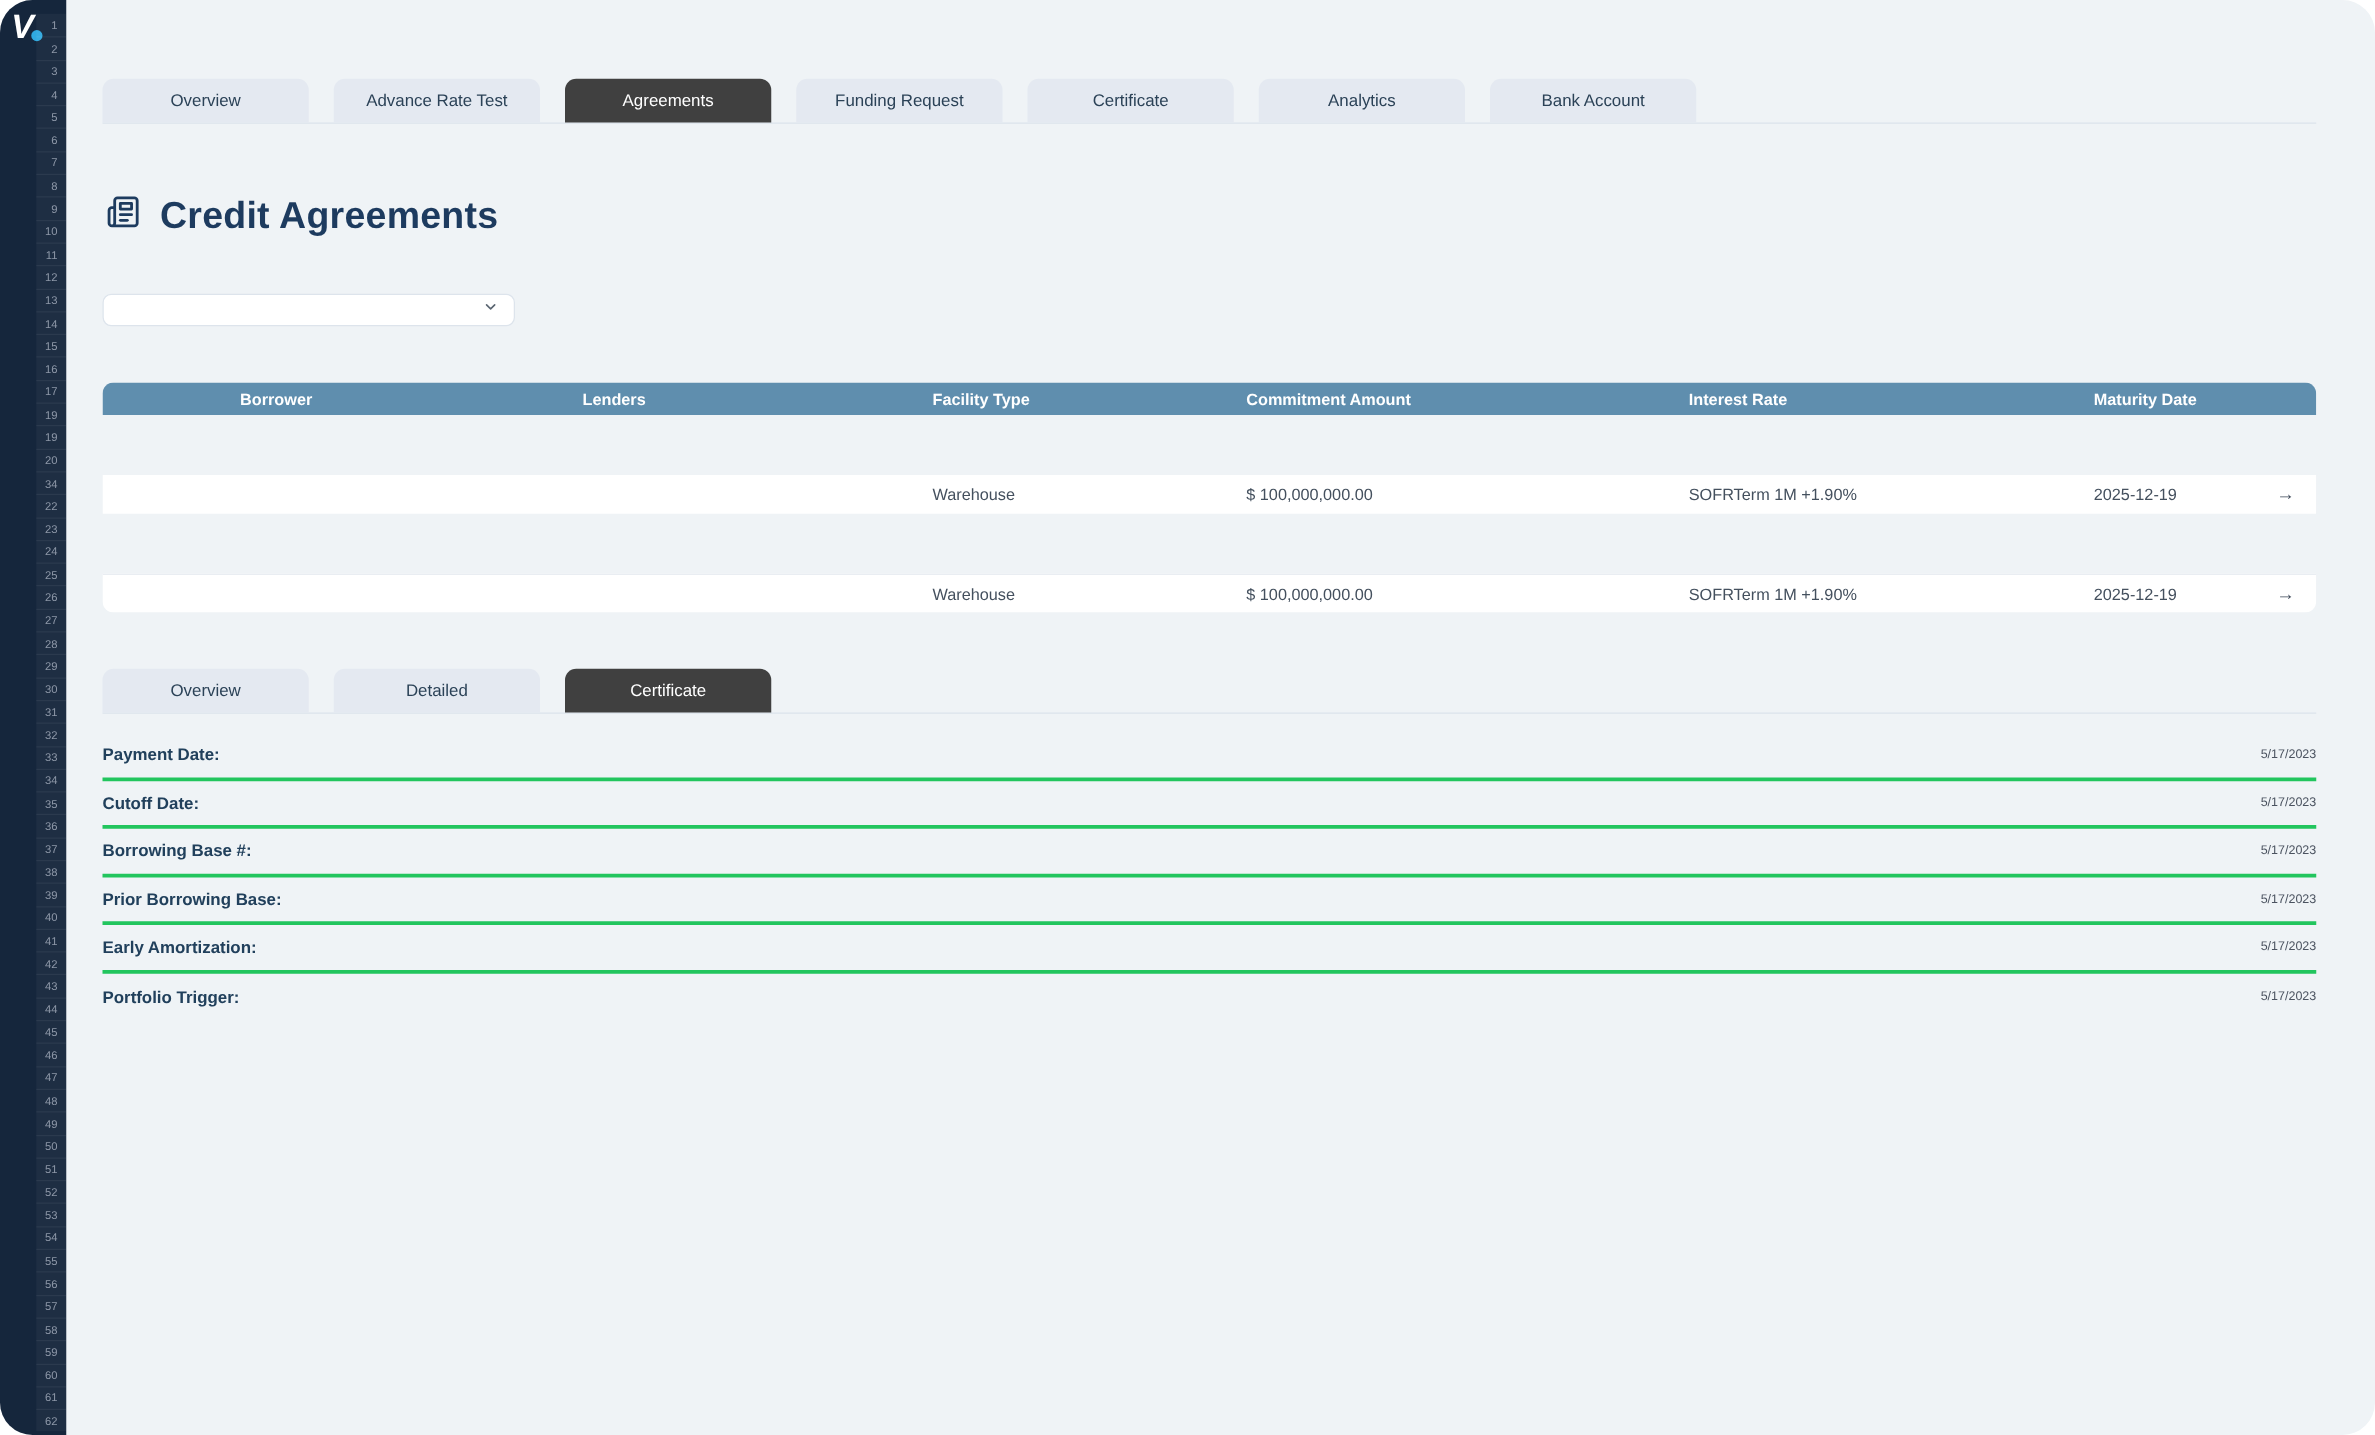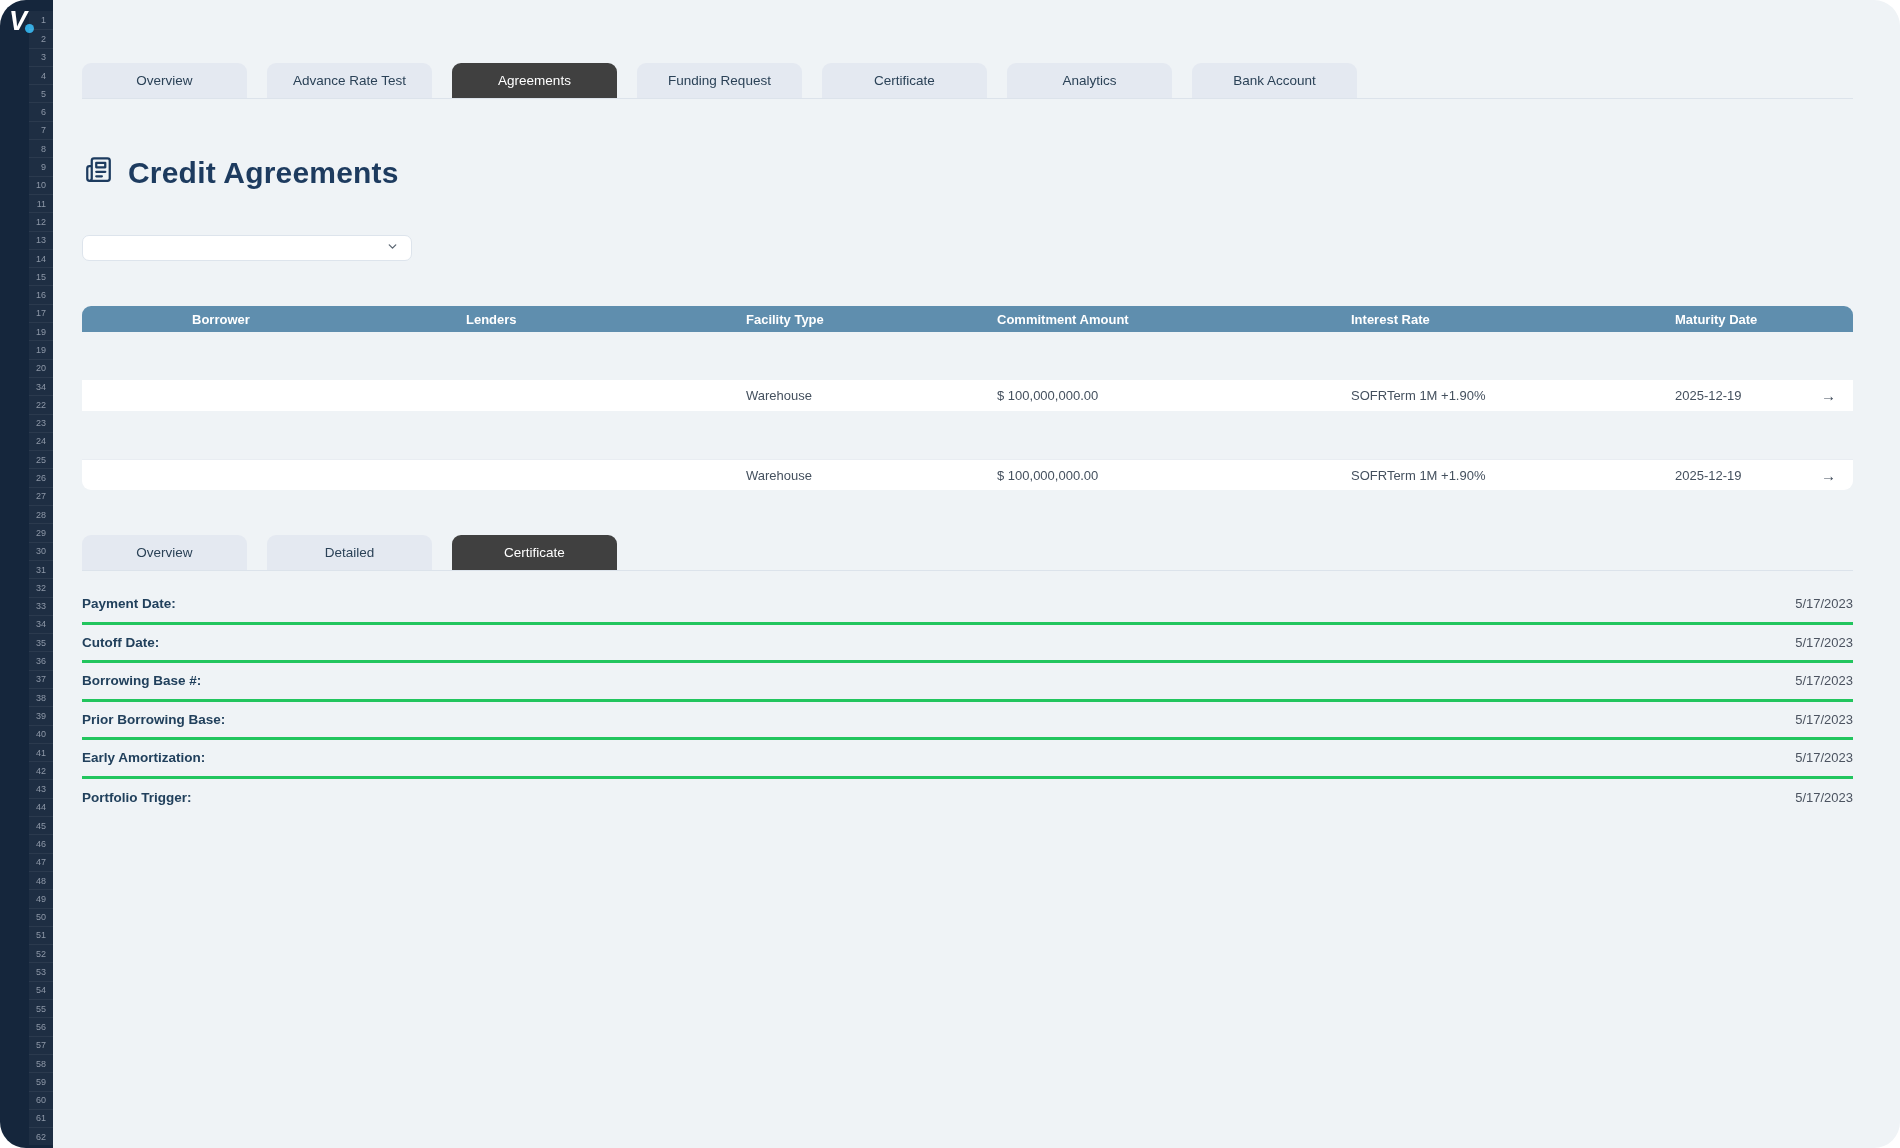--- a/index.html
+++ b/index.html
@@ -50,21 +50,21 @@
   .arrow-cell { justify-self:start; color:#3f4a5a; font-size:15px; line-height:1; cursor:pointer; }
 
   .tabbar.sub { margin-top:45px; }
 
   
   .kv-list { margin-top:15px; }
   .kv-row { height:38.5px; display:flex; align-items:center; justify-content:space-between;
             border-bottom:3px solid #22c55e; }
   .kv-row:last-of-type { border-bottom:none; }
   .kv-label { font-size:13.5px; font-weight:600; color:#21405c; }
-  .kv-value { font-size:13px; color:#4b5360; }
+  .kv-value { font-size:10px; color:#4b5360; }
 </style>
 </head>
 <body>
 
 <div class="page">
 
   <aside class="sidebar">
     <div class="logo">
       <span class="logo-v">V</span>
       <span class="logo-dot"></span>

